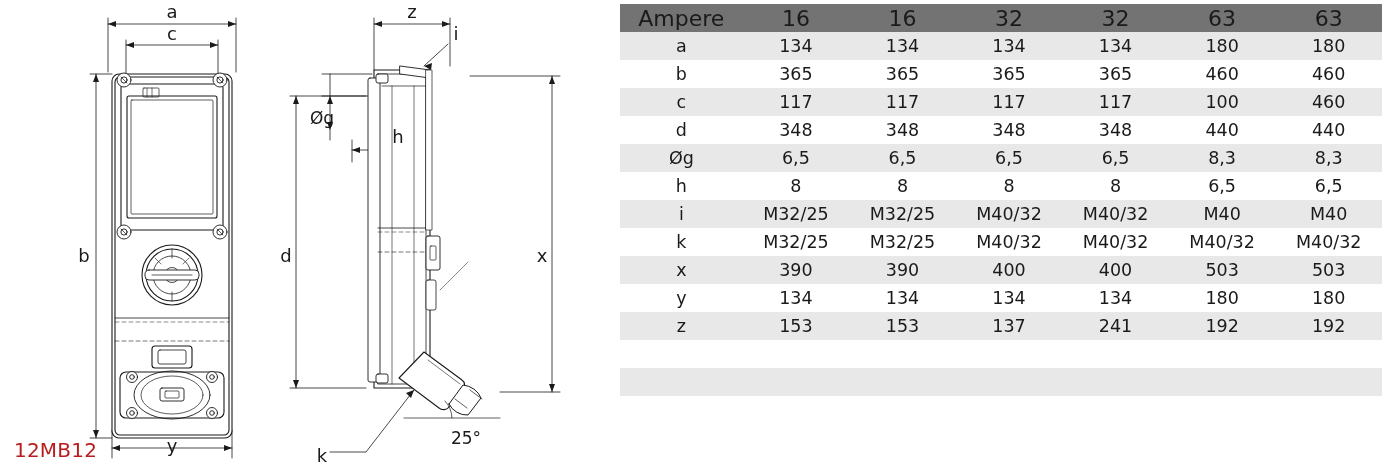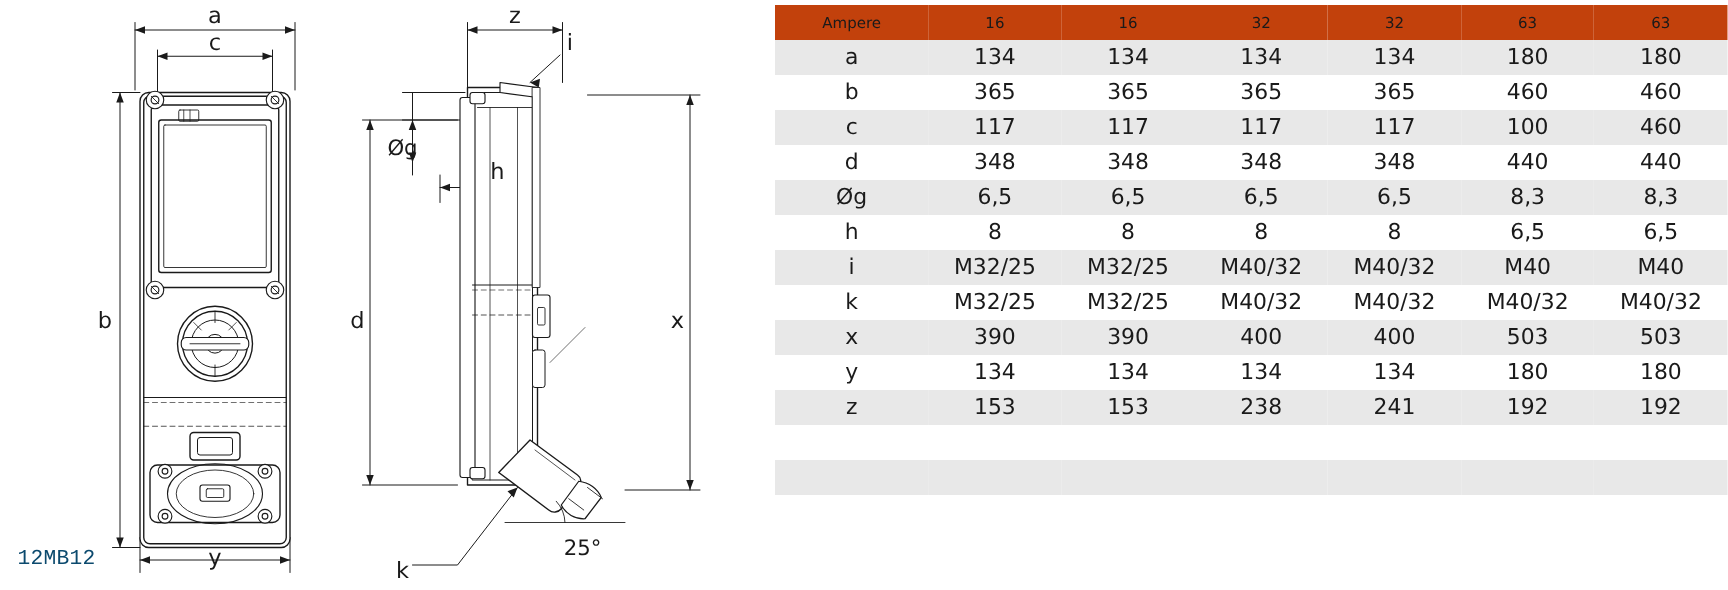--- a/index.html
+++ b/index.html
@@ -27,24 +27,23 @@
     height: 472px;
     flex: 0 0 620px;
   }
   #drawing svg {
     display: block;
   }
   .part-code {
     position: absolute;
     left: 14px;
     top: 438px;
-    font-size: 17px;
+    font-size: 20px;
     letter-spacing: .2px;
-    color: #0c4a6e;
-    font-family: Liberation Mono, monospace;
+    color: #b91c1c;
   }
   
   #table-wrap {
     flex: 1 1 auto;
     padding: 0;
     position: relative;
   }
   table.spec {
     border-collapse: collapse;
     width: 762px;
@@ -58,22 +57,22 @@
     padding: 0;
     color: #1a1a1a;
     white-space: nowrap;
   }
   table.spec td.rowlabel {
     width: 122px;
   }
   table.spec col.c-label { width: 122px; }
   table.spec col.c-val { width: 106px; }
   tr.head td {
-    font-size: 12px;
-    background: #c2410c;
+    font-size: 22px;
+    background: #737373;
   }
   tr.shade td {
     background: #e8e8e8;
   }
   tr.plain td {
     background: #ffffff;
   }
   tr.blank td { height: 28px; }
   .sm { font-size: 16.5px; }
 </style>
@@ -396,21 +395,21 @@
           <td>134</td>
           <td>134</td>
           <td>134</td>
           <td>180</td>
           <td>180</td>
         </tr>
         <tr class="shade">
           <td class="rowlabel">z</td>
           <td>153</td>
           <td>153</td>
-          <td>238</td>
+          <td>137</td>
           <td>241</td>
           <td>192</td>
           <td>192</td>
         </tr>
         <tr class="plain blank">
           <td></td>
           <td></td>
           <td></td>
           <td></td>
           <td></td>

